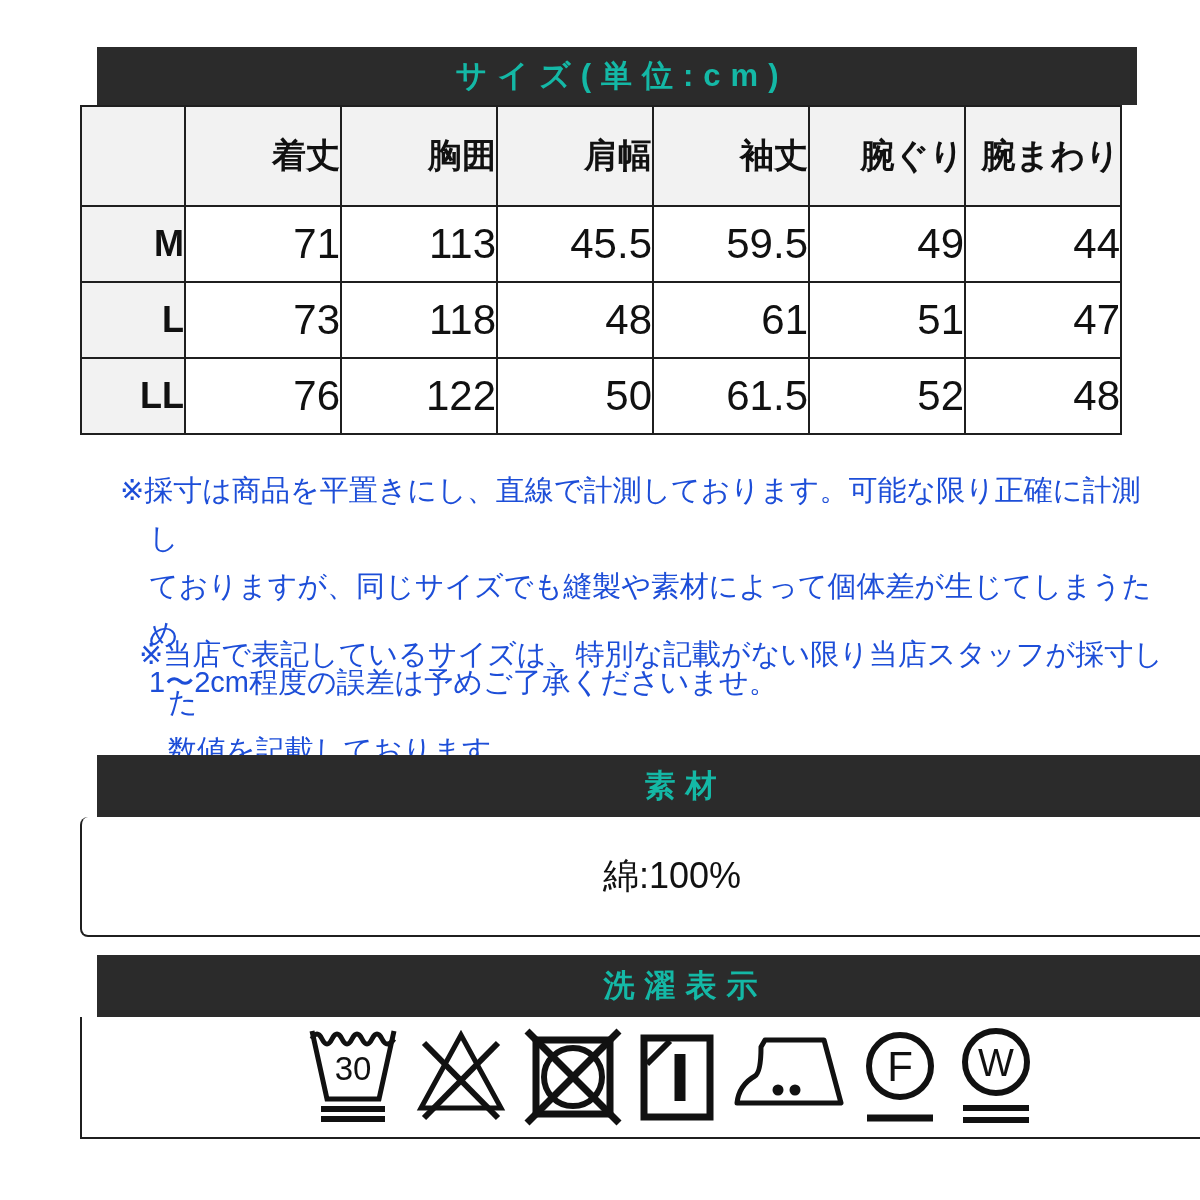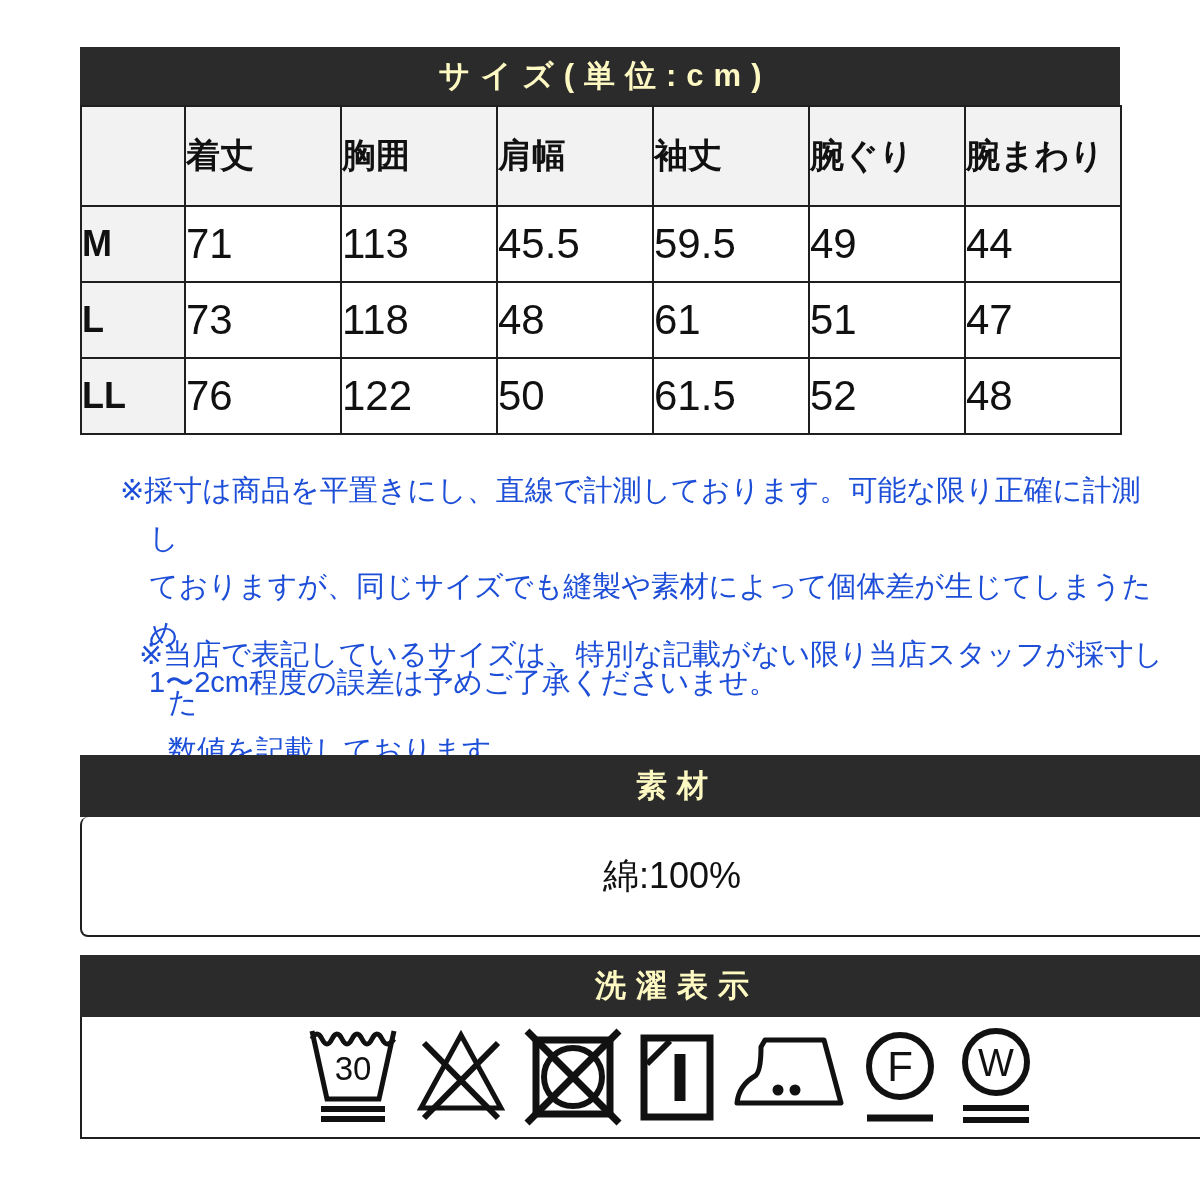--- a/index.html
+++ b/index.html
@@ -5,35 +5,35 @@
   html,body{margin:0;padding:0;}
   body{
     width:1200px;height:1200px;background:#ffffff;
     font-family:"Liberation Sans","DejaVu Sans",sans-serif;
     color:#111;
   }
   .page{position:relative;width:1200px;height:1200px;overflow:hidden;background:#fff;}
 
   
   .bar{
-    background:#2b2b2b;color:#fef9c3;
+    background:#2b2b2b;color:#14b8a6;
     display:flex;align-items:center;justify-content:center;
-    font-weight:bold;font-size:31px;letter-spacing:10px;text-indent:10px;
+    font-weight:bold;font-size:31px;letter-spacing:10px;text-indent:10px;margin-left:17px;
   }
   .title-bar{position:absolute;left:80px;top:47px;width:1040px;height:58px;}
 
   
   table.size{
     position:absolute;left:80px;top:105px;width:1040px;
     border-collapse:collapse;table-layout:fixed;
   }
   table.size col.c-label{width:104px;}
   table.size col.c-val{width:156px;}
   table.size th,table.size td{
-    border:2px solid #1f1f1f;text-align:left;vertical-align:middle;padding:0;
+    border:2px solid #1f1f1f;text-align:right;vertical-align:middle;padding:0;
   }
   table.size tr.head th{height:98px;background:#f2f2f2;font-size:34px;font-weight:bold;}
   table.size tr.data{height:76px;}
   table.size tr.data th{background:#f2f2f2;font-size:36px;font-weight:bold;}
   table.size tr.data td{background:#ffffff;font-size:42px;font-weight:400;border-radius:9px;}
 
   
   .note{
     position:absolute;left:120px;width:1012px;
     font-size:29px;line-height:48px;white-space:pre-line;

